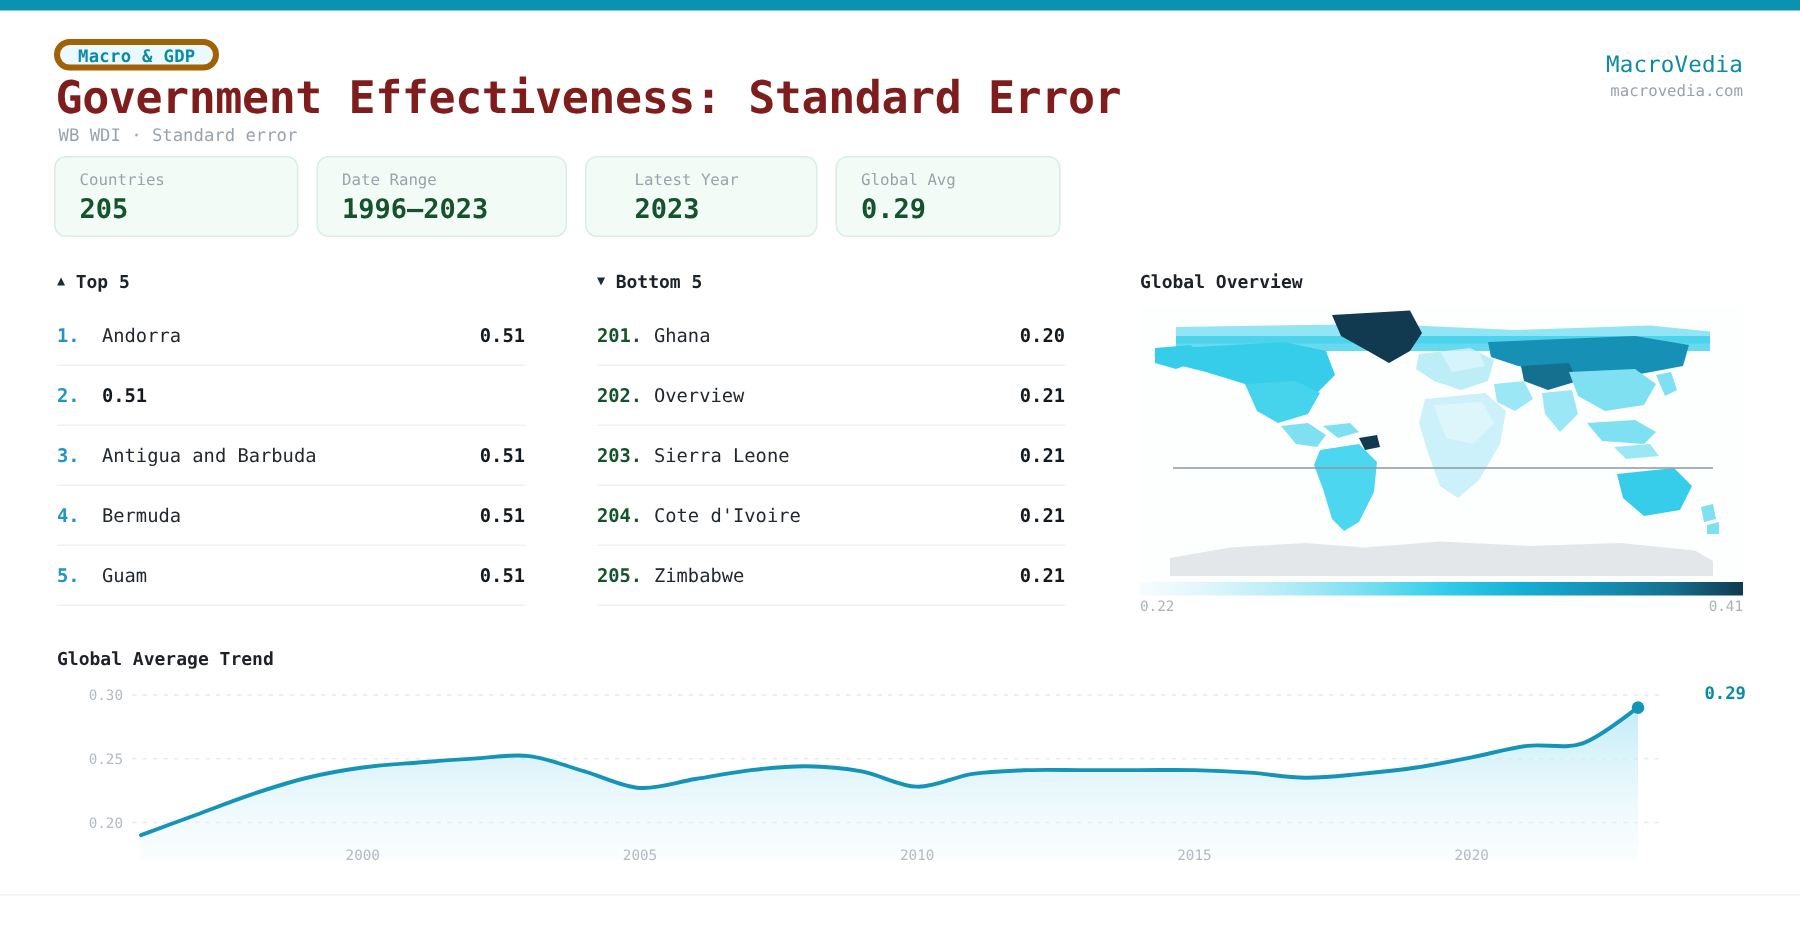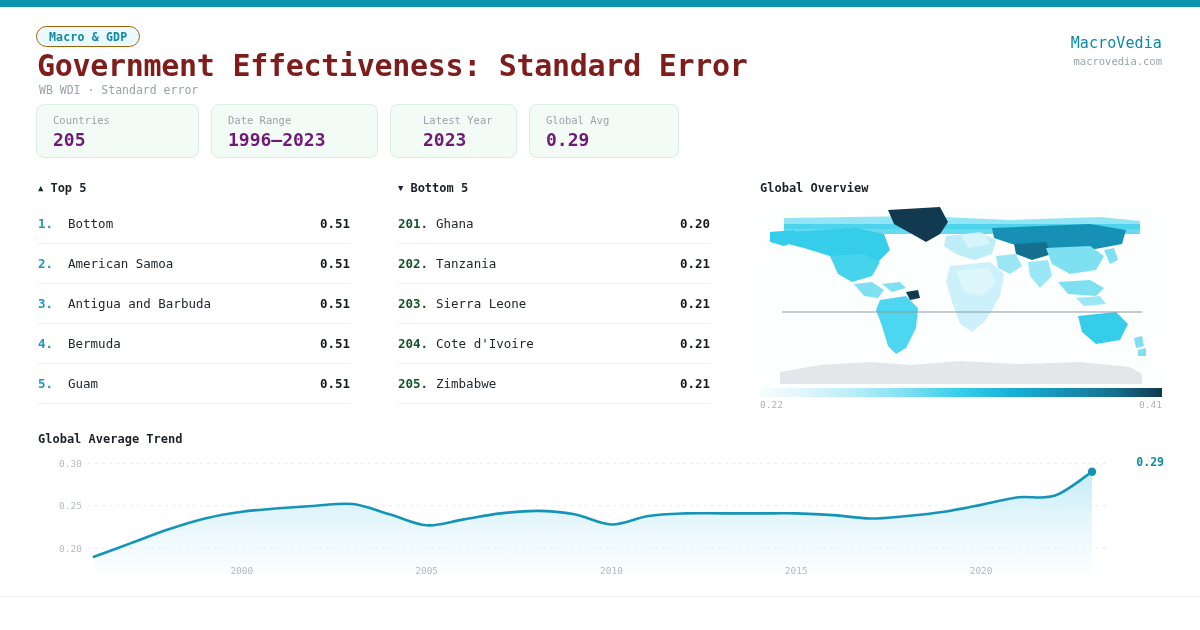--- a/index.html
+++ b/index.html
@@ -21,21 +21,21 @@
     width: 1200px; height: 7px;
     background: #0b92ae;
   }
 
   
   .badge {
     position: absolute; left: 36px; top: 26px;
     height: 21px;
     padding: 0 12px;
     display: flex; align-items: center;
-    border: 1px solid #a16207;
+    border: 4px solid #a16207;
     border-radius: 11px;
     background: #eaf9fd;
     color: #0b8aa6;
     font-size: 11.5px;
     font-weight: bold;
     letter-spacing: .2px;
     white-space: nowrap;
   }
   .page-title {
     position: absolute; left: 37px; top: 48px;
@@ -68,24 +68,24 @@
   .stat-card {
     height: 54px;
     padding: 9px 16px 0 16px;
     border: 1px solid #d8eee6;
     border-radius: 8px;
     background: #f3fbf7;
     display: flex; flex-direction: column; justify-content: flex-start;
   }
   .stat-card.c0 { width: 163px; }
   .stat-card.c1 { width: 167px; }
-  .stat-card.c2 { width: 127px; padding-left: 32px; }
+  .stat-card.c2 { width: 155px; padding-left: 32px; }
   .stat-card.c3 { width: 150px; }
   .stat-label { font-size: 10.5px; color: #9aa3ab; line-height: 13px; }
-  .stat-value { font-size: 18px; font-weight: bold; color: #701a75; line-height: 23px; margin-top: 1px; }
+  .stat-value { font-size: 18px; font-weight: bold; color: #14532d; line-height: 23px; margin-top: 1px; }
 
   
   .rank-panel { position: absolute; top: 181px; }
   .rank-panel.top { left: 38px; width: 312px; }
   .rank-panel.bottom { left: 398px; width: 312px; }
   .rank-head {
     font-size: 12px; font-weight: bold; color: #1c2228;
     display: flex; align-items: center; gap: 7px;
     margin-bottom: 9px;
   }
@@ -170,26 +170,25 @@
     </div>
   </div>
 
   <div class="rank-panel top">
     <div class="rank-head">
       <span class="tri up">▲</span>
       <span>Top 5</span>
     </div>
     <div class="rank-row">
       <span class="rk">1.</span>
-      <span class="rname">Bottom</span>
+      <span class="rname">Andorra</span>
       <span class="rval">0.51</span>
     </div>
     <div class="rank-row">
       <span class="rk">2.</span>
-      <span class="rname">American Samoa</span>
       <span class="rval">0.51</span>
     </div>
     <div class="rank-row">
       <span class="rk">3.</span>
       <span class="rname">Antigua and Barbuda</span>
       <span class="rval">0.51</span>
     </div>
     <div class="rank-row">
       <span class="rk">4.</span>
       <span class="rname">Bermuda</span>
@@ -207,21 +206,21 @@
       <span class="tri down">▼</span>
       <span>Bottom 5</span>
     </div>
     <div class="rank-row">
       <span class="rk muted">201.</span>
       <span class="rname">Ghana</span>
       <span class="rval">0.20</span>
     </div>
     <div class="rank-row">
       <span class="rk muted">202.</span>
-      <span class="rname">Tanzania</span>
+      <span class="rname">Overview</span>
       <span class="rval">0.21</span>
     </div>
     <div class="rank-row">
       <span class="rk muted">203.</span>
       <span class="rname">Sierra Leone</span>
       <span class="rval">0.21</span>
     </div>
     <div class="rank-row">
       <span class="rk muted">204.</span>
       <span class="rname">Cote d'Ivoire</span>

